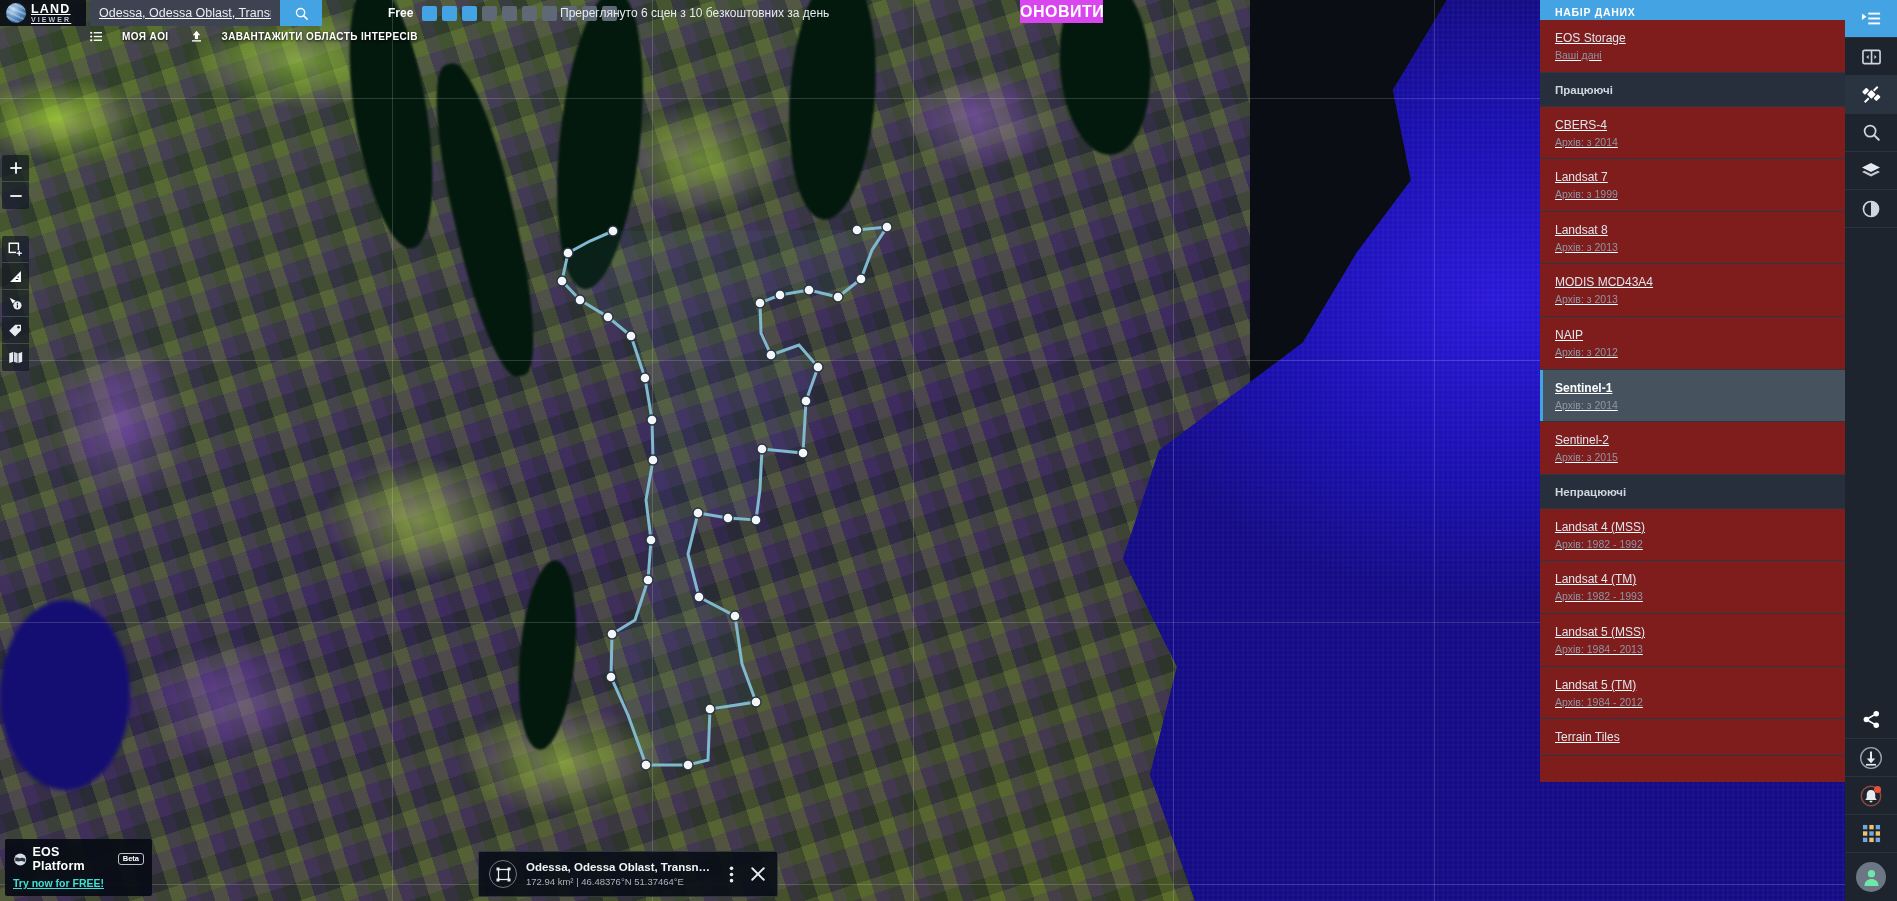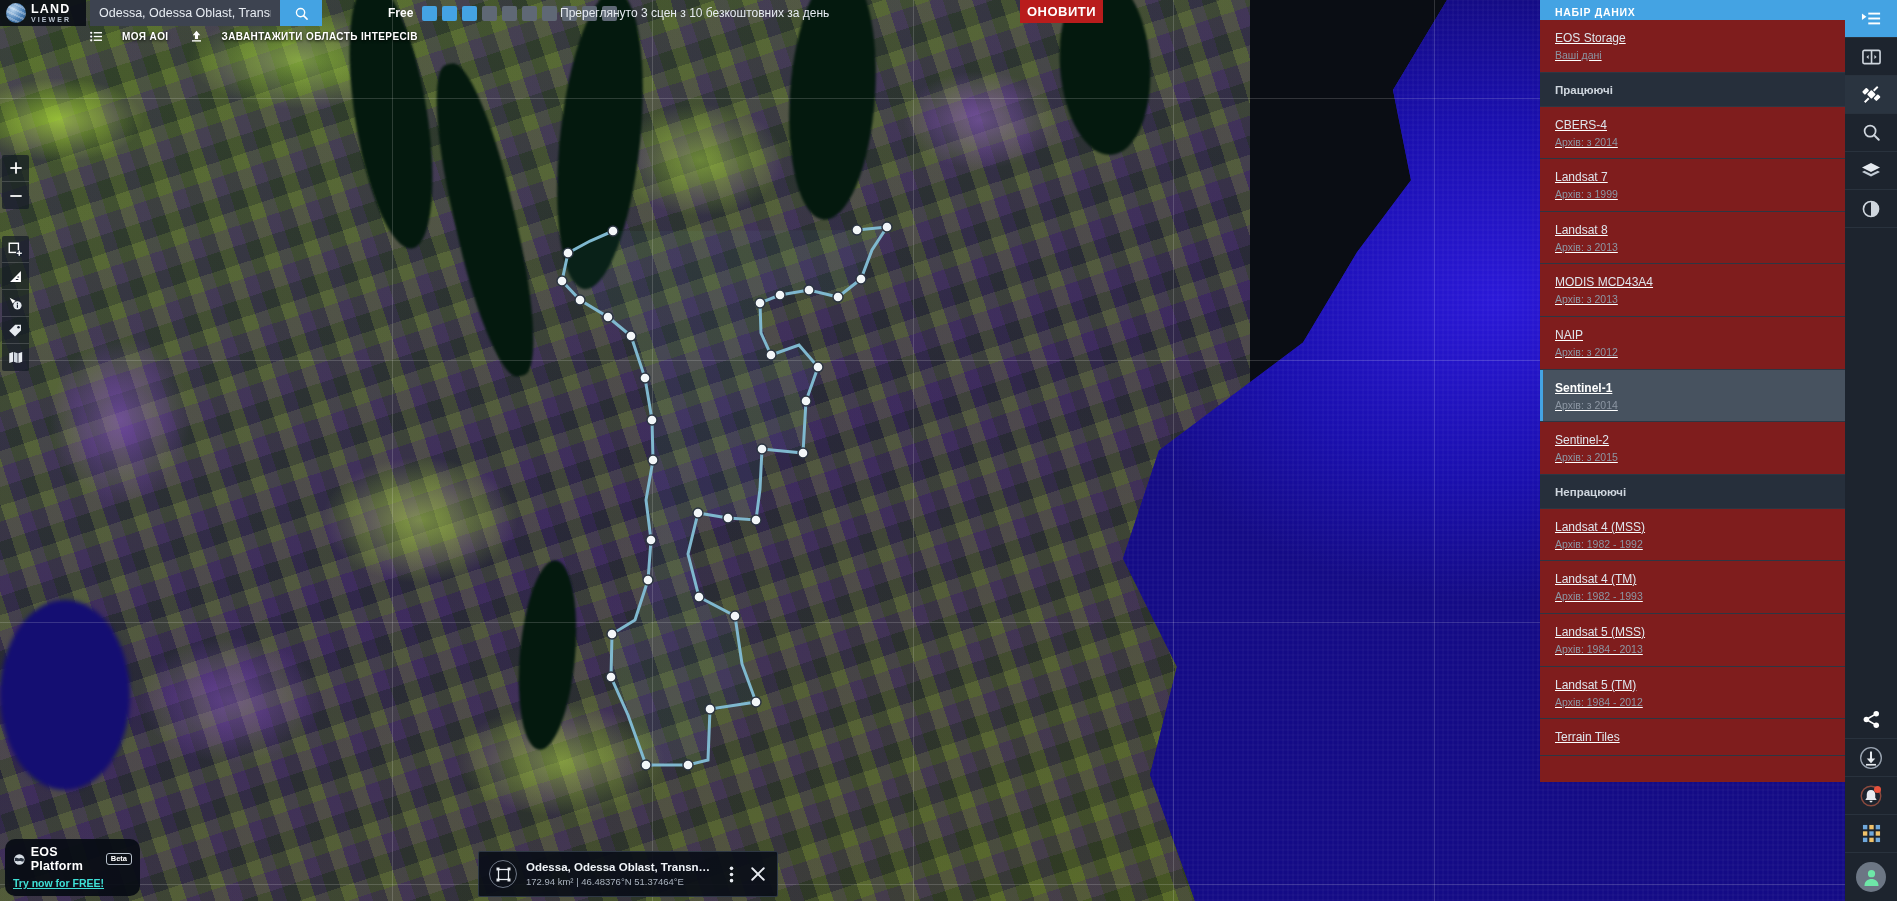--- a/index.html
+++ b/index.html
@@ -46,21 +46,21 @@
   .grid-l { position:absolute; background:rgba(255,255,255,.16); }
   .gv { width:1px; height:901px; top:0; }
   .gh { height:1px; width:1897px; left:0; }
 
   
   #aoi { position:absolute; left:0; top:0; width:1897px; height:901px; pointer-events:none; }
   #aoi polyline { fill:rgba(120,190,220,.05); stroke:#7fb8cf; stroke-width:3; }
   #aoi circle { fill:#f2f6f8; stroke:#2a3340; stroke-width:1.4; }
 
   
-  .topbar { position:absolute; left:0; top:0; height:26px; width:1540px; display:flex; align-items:center; }
+  .topbar { position:absolute; left:0; top:0; height:26px; width:1540px; display:flex; align-items:center;text-decoration:underline; }
   .logo { width:86px; height:26px; display:flex; align-items:center; gap:5px; padding-left:6px;
           background:rgba(10,14,22,.92); height:26px; }
   .logo-globe { width:20px; height:20px; border-radius:50%;
      background:radial-gradient(circle at 35% 32%, #bcd7ef, #4a7fb5 55%, #22456e);
      position:relative; overflow:hidden; flex:none; }
   .logo-globe:before { content:""; position:absolute; inset:0;
      background:repeating-linear-gradient(25deg, rgba(255,255,255,.55) 0 2px, transparent 2px 5px); opacity:.5; }
   .logo-txt { line-height:1; }
   .logo-txt .l1 { font-size:12.5px; font-weight:700; letter-spacing:1.2px; display:block; }
   .logo-txt .l2 { font-size:7px; font-weight:600; letter-spacing:2.1px; color:#b9c3cf; display:block; margin-top:1px; }
@@ -78,22 +78,22 @@
                  text-shadow:0 1px 3px rgba(0,0,0,.95); }
 
   .freewrap { position:absolute; left:376px; top:0; height:26px; display:flex; align-items:center; gap:9px;
               padding:0 12px; }
   .freelbl { font-size:12px; font-weight:700; }
   .dots { display:flex; gap:5px; }
   .dot { width:15px; height:15px; border-radius:2px; background:#5f6875; }
   .dot.on { background:#44a3e3; }
   .scenes { position:absolute; left:560px; top:0; height:26px; display:flex; align-items:center;
             font-size:12px; color:#e6ebf1; }
-  .updbtn { position:absolute; left:1020px; top:0; width:83px; height:23px; background:#b91c1c;
-            border:none; color:#fff; font-size:13px; font-weight:700; letter-spacing:.5px;
+  .updbtn { position:absolute; left:1020px; top:0; width:83px; height:23px; background:#d946ef;
+            border:none; color:#fff; font-size:16px; font-weight:700; letter-spacing:.5px;
             cursor:pointer; font-family:"Liberation Sans", sans-serif; }
 
   
   .ltool { position:absolute; left:2px; width:27px; background:rgba(20,26,36,.72);
            display:flex; flex-direction:column; border-radius:2px; overflow:hidden; }
   .lz { top:155px; }
   .ls { top:236px; }
   .ltool .tb { height:27px; display:flex; align-items:center; justify-content:center; cursor:pointer;
                border-bottom:1px solid rgba(255,255,255,.16); }
   .ltool .tb:last-child { border-bottom:none; }
@@ -120,22 +120,22 @@
         border-bottom:1px solid #29323d; position:relative; }
   .rb.act { background:#44a3e3; }
   .rb.on2 { background:#2a3440; }
   .spacer { flex:1; }
   .badge-dot { position:absolute; width:7px; height:7px; border-radius:50%; background:#e8513c;
                top:9px; right:16px; }
   .avatar { width:30px; height:30px; border-radius:50%; background:#6c7684;
             display:flex; align-items:center; justify-content:center; }
 
   
-  #eosbadge { position:absolute; left:5px; bottom:5px; width:135px; padding:6px 8px 7px;
-              background:rgba(8,12,20,.93); border-radius:10px; }
+  #eosbadge { position:absolute; left:5px; bottom:5px; width:147px; padding:6px 8px 7px;
+              background:rgba(8,12,20,.93); border-radius:2px; }
   .eos-r1 { display:flex; align-items:center; gap:5px; }
   .eos-t { font-size:12.5px; font-weight:700; letter-spacing:.2px; }
   .beta { font-size:7.5px; font-weight:700; border:1px solid #b9c2cd; border-radius:3px;
           padding:1px 4px; line-height:1.1; }
   .eos-link { display:block; margin-top:4px; font-size:10.5px; color:#3fe0d6; text-decoration:underline;
               font-weight:700; cursor:pointer; }
 
   #infobar { position:absolute; left:478px; bottom:4px; width:300px; height:46px;
              background:rgba(10,14,24,.93); border:1px solid #2e3845; border-radius:2px;
              display:flex; align-items:center; padding:0 10px; gap:9px; }
@@ -261,21 +261,21 @@
         <span class="dot on"></span>
         <span class="dot"></span>
         <span class="dot"></span>
         <span class="dot"></span>
         <span class="dot"></span>
         <span class="dot"></span>
         <span class="dot"></span>
         <span class="dot"></span>
       </div>
   </div>
-  <div class="scenes">Пререглянуто 3 сцен з 10 безкоштовних за день</div>
+  <div class="scenes">Пререглянуто 6 сцен з 10 безкоштовних за день</div>
   <button class="updbtn">ОНОВИТИ</button>
 
   <div class="ltool lz">
     <div class="tb">
       <svg width="14" height="14" viewBox="0 0 16 16">
         <rect x="7" y="1.5" width="2" height="13" fill="#fff"></rect>
           <rect x="1.5" y="7" width="13" height="2" fill="#fff"></rect>
       </svg>
     </div>
     <div class="tb">

